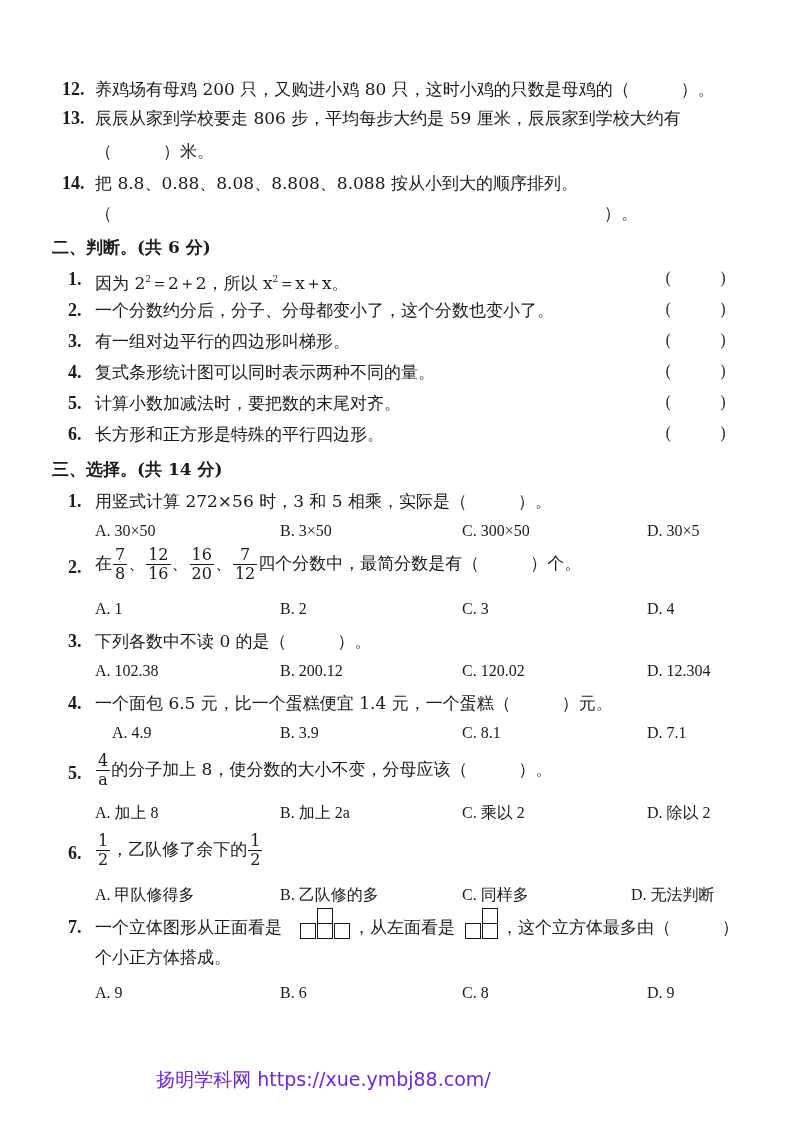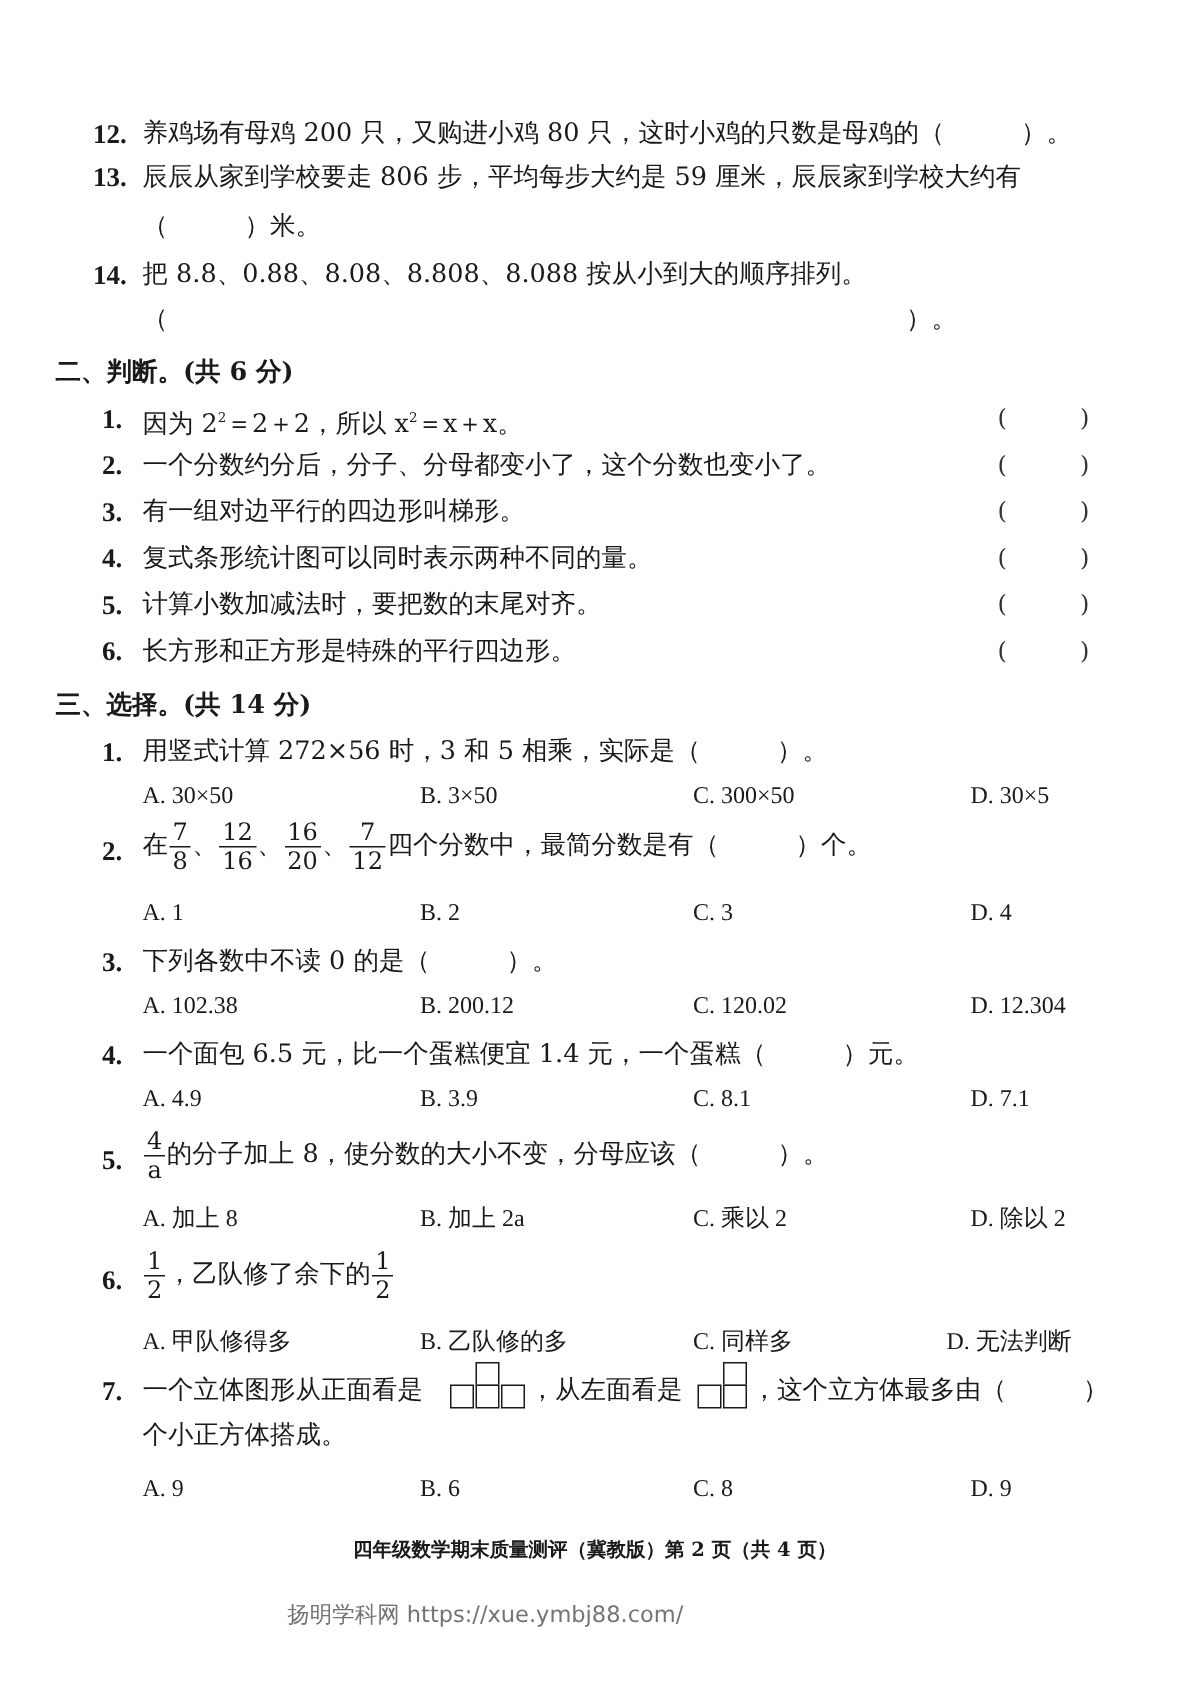--- a/index.html
+++ b/index.html
@@ -5,29 +5,29 @@
   html, body { margin: 0; padding: 0; background: #ffffff; }
   body {
     width: 793px; height: 1122px; position: relative; overflow: hidden;
     font-family: "DejaVu Serif", "Liberation Serif", serif;
     color: #1a1a1a;
   }
   .page { position: absolute; left: 0; top: 0; width: 793px; height: 1122px; }
   .line { position: absolute; left: 0; white-space: nowrap; font-size: 17px; line-height: 22px; }
   .num { position: absolute; font-weight: bold; font-family: "Liberation Serif", serif; font-size: 18px; }
   .txt { position: absolute; }
-  .sec { position: absolute; left: 37px; font-weight: bold; font-size: 17px; white-space: nowrap; }
+  .sec { position: absolute; left: 52px; font-weight: bold; font-size: 17px; white-space: nowrap; }
   .paren { position: absolute; font-size: 16px; color: #333; }
   .opt { position: absolute; font-size: 16px; white-space: nowrap; font-family: "Liberation Serif", serif; }
   .frac { display: inline-block; vertical-align: middle; text-align: center; font-size: 16px; line-height: 18px; margin: 0 1px; }
   .frac .n { display: block; border-bottom: 1px solid #1a1a1a; padding: 0 2px; }
   .frac .d { display: block; padding: 0 2px; }
   sup { font-size: 9px; vertical-align: 7px; }
   .footer { position: absolute; left: 0; width: 793px; text-align: center; top: 1024px; font-size: 13px; font-weight: bold; }
-  .watermark { position: absolute; left: 0; width: 647px; text-align: center; top: 1067px; font-size: 15px; color: #737373; font-family: "DejaVu Sans", sans-serif; }
+  .watermark { position: absolute; left: 0; width: 647px; text-align: center; top: 1067px; font-size: 19px; color: #6d28d9; font-family: "DejaVu Sans", sans-serif; }
   .cubes { display: inline-block; vertical-align: middle; position: relative; }
   .cube { position: absolute; width: 16px; height: 16px; border: 1.5px solid #1a1a1a; box-sizing: border-box; background: #fff; }
 </style>
 </head>
 <body>
 
 <div class="page">
 
   <div class="line" style="top:78px">
     <span class="num" style="left:62px">12.</span>
@@ -123,21 +123,21 @@
     <span class="opt" style="left:280px">B. 200.12</span>
     <span class="opt" style="left:462px">C. 120.02</span>
     <span class="opt" style="left:647px">D. 12.304</span>
   </div>
 
   <div class="line" style="top:692px">
     <span class="num" style="left:68px">4.</span>
     <span class="txt" style="left:95px">一个面包 6.5 元，比一个蛋糕便宜 1.4 元，一个蛋糕（　　　）元。</span>
   </div>
   <div class="line" style="top:722px">
-    <span class="opt" style="left:95px">A. 4.9</span>
+    <span class="opt" style="left:112px">A. 4.9</span>
     <span class="opt" style="left:280px">B. 3.9</span>
     <span class="opt" style="left:462px">C. 8.1</span>
     <span class="opt" style="left:647px">D. 7.1</span>
   </div>
 
   <div class="line" style="top:752px; height:40px">
     <span class="num" style="left:68px; top:10px">5.</span>
     <span class="txt" style="left:95px; top:0">
       <span class="frac"><span class="n">4</span><span class="d">a</span></span><span>的分子加上 8，使分数的大小不变，分母应该（　　　）。</span>
     </span>
@@ -182,15 +182,14 @@
   <div class="line" style="top:946px">
     <span class="txt" style="left:95px">个小正方体搭成。</span>
   </div>
   <div class="line" style="top:982px">
     <span class="opt" style="left:95px">A. 9</span>
     <span class="opt" style="left:280px">B. 6</span>
     <span class="opt" style="left:462px">C. 8</span>
     <span class="opt" style="left:647px">D. 9</span>
   </div>
 
-  <div class="footer">四年级数学期末质量测评（冀教版）第 2 页（共 4 页）</div>
   <div class="watermark">扬明学科网 https://xue.ymbj88.com/</div>
 </div>
 
 </body></html>

